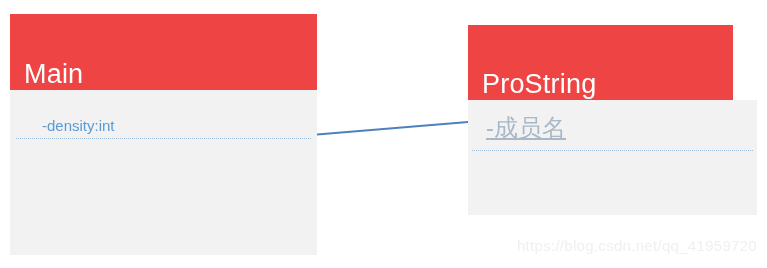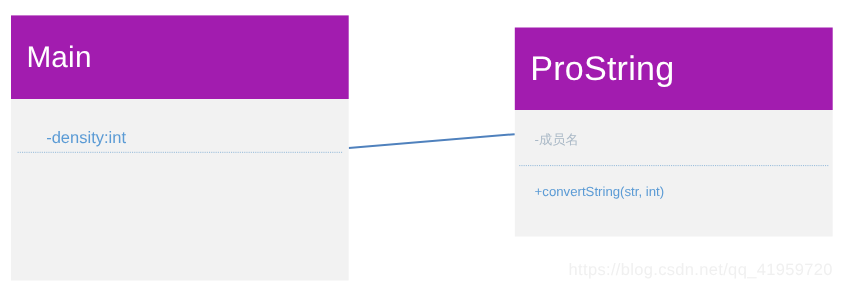--- a/index.html
+++ b/index.html
@@ -20,24 +20,24 @@
     height: 268px;
   }
 
   
   .uml-class {
     position: absolute;
     box-sizing: border-box;
   }
   .uml-header {
     box-sizing: border-box;
-    background: #a21caf;
+    background: #ef4444;
     color: #ffffff;
     display: flex;
-    align-items: center;
+    align-items: flex-end;
     font-weight: 400;
     letter-spacing: 0.2px;
   }
   .uml-body {
     box-sizing: border-box;
     background: #F2F2F2;
     position: relative;
   }
   .uml-row {
     box-sizing: border-box;
@@ -58,23 +58,23 @@
 
   
   #class-main { left: 10px; top: 14px; width: 307px; height: 241px; }
   #class-main .uml-header { width: 307px; height: 76px; padding-left: 14px; font-size: 27px; }
   #class-main .uml-body { width: 307px; height: 165px; padding-top: 4px; }
   #class-main .uml-row { height: 40px; padding-left: 32px; font-size: 15px; align-items: flex-end; }
   #class-main .uml-sep { margin: 4px 6px 5px 6px; }
 
   
   #class-prostring { left: 468px; top: 25px; width: 289px; height: 190px; }
-  #class-prostring .uml-header { width: 289px; height: 75px; padding-left: 14px; font-size: 31px; }
+  #class-prostring .uml-header { width: 265px; height: 75px; padding-left: 14px; font-size: 27px; }
   #class-prostring .uml-body { width: 289px; height: 115px; padding-top: 5px; }
-  #class-prostring .uml-row { height: 45px; padding-left: 18px; font-size: 12px; }
+  #class-prostring .uml-row { height: 45px; padding-left: 18px; font-size: 24px; text-decoration: underline; }
   #class-prostring .uml-sep { margin: 0 4px 0 4px; }
 
   
   #connector {
     position: absolute;
     left: 0;
     top: 0;
     width: 767px;
     height: 268px;
     pointer-events: none;
@@ -114,21 +114,18 @@
 
   <div class="uml-class" id="class-prostring">
     <div class="uml-header">
       <span>ProString</span>
     </div>
     <div class="uml-body">
       <div class="uml-row muted">
         <span>-成员名</span>
       </div>
       <div class="uml-sep"></div>
-      <div class="uml-row">
-        <span>+convertString(str, int)</span>
-      </div>
     </div>
   </div>
 
   <div id="watermark">https://blog.csdn.net/qq_41959720</div>
 
 </div>
 
 </body></html>

